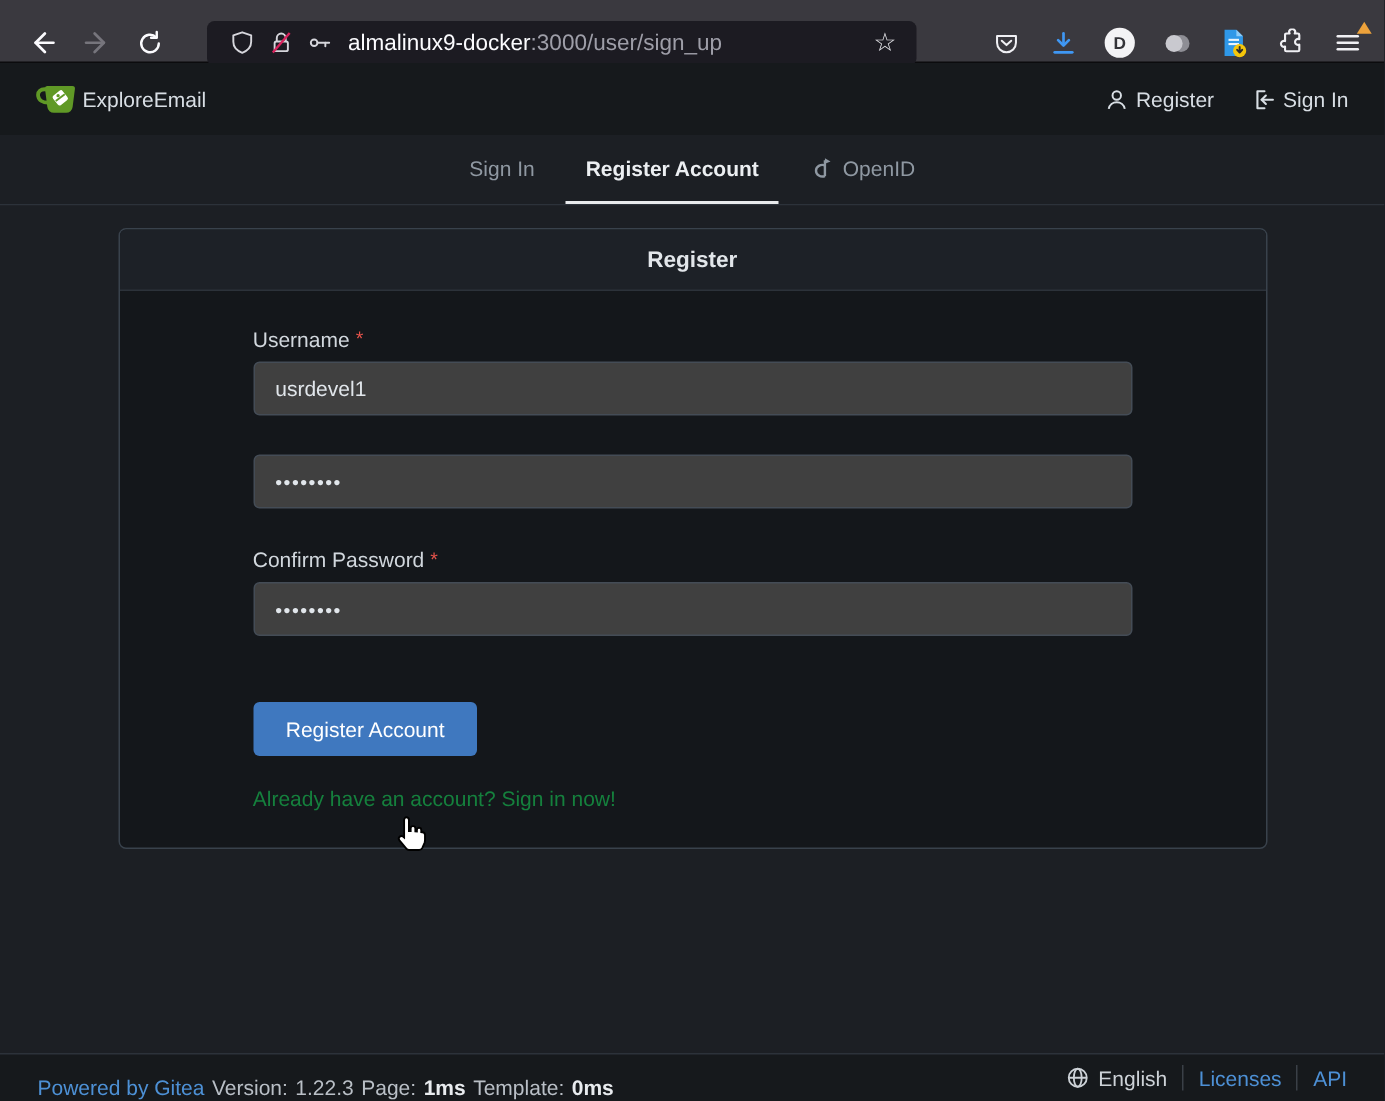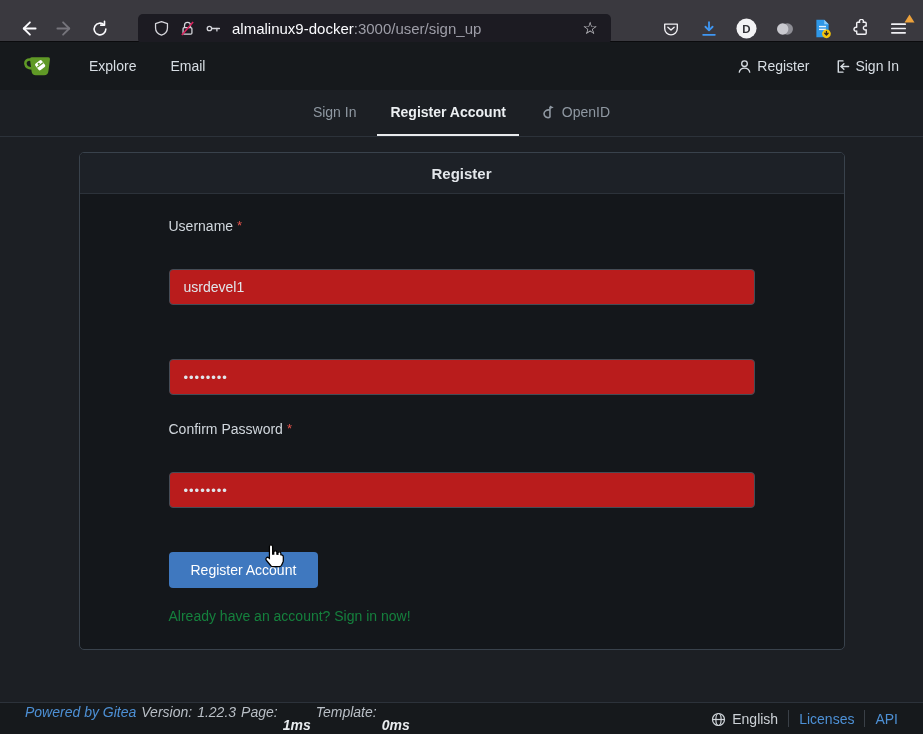--- a/index.html
+++ b/index.html
@@ -43,21 +43,21 @@
   
   .navbar {
     height: 48px; flex: 0 0 48px;
     background: #16191c;
     display: flex; align-items: center;
     padding: 0 24px;
   }
   .nav-logo { width: 31px; height: 31px; display: flex; align-items: center; justify-content: center; }
   .nav-link {
     color: #d8dee4; font-size: 14px; font-weight: 500;
-    margin-left: 34px; cursor: pointer; display: flex; align-items: center; gap: 5px;
+    cursor: pointer; display: flex; align-items: center; gap: 5px;
   }
   .nav-right { margin-left: auto; display: flex; align-items: center; gap: 26px; }
   .nav-right .nav-link { margin-left: 0; }
   .nav-link svg { flex: 0 0 auto; }
 
   
   .tabbar {
     height: 47px; flex: 0 0 47px;
     background: #1c1f24;
     border-bottom: 1px solid #2c323a;
@@ -87,28 +87,27 @@
     border-bottom: 1px solid #2c323a;
     display: flex; align-items: center; justify-content: center;
     color: #e2e6ea; font-size: 15px; font-weight: 600;
   }
   .box-body { padding: 24px 89px 15px; }
   .field { margin-bottom: 26px; }
   .field-label { font-size: 14px; font-weight: 500; color: #d1d7dd; display: block; margin-bottom: 7px; }
   .req { color: #e5534b; margin-left: 4px; font-size: 13px; vertical-align: top; }
   .field input {
     width: 100%; height: 36px;
-    background: #b91c1c;
+    background: #404040;
     border: 1px solid #444c56;
     border-radius: 4px;
     color: #e1e6eb; font-size: 14px;
     padding: 0 14px;
     font-family: "Liberation Sans", sans-serif;
     outline: none;
-    margin-top: 28px;
   }
   .field input.pw { letter-spacing: 1px; font-size: 13px; }
   .submit-btn {
     margin-top: 18px;
     height: 36px; padding: 0 22px;
     background: #3f78bf; color: #ffffff;
     border: none; border-radius: 4px;
     font-size: 14px; font-weight: 500;
     font-family: "Liberation Sans", sans-serif;
     cursor: pointer; display: inline-flex; align-items: center;
@@ -117,25 +116,25 @@
 
   
   .footer {
     flex: 0 0 32px; height: 32px;
     background: #16191c;
     border-top: 1px solid #2c323a;
     display: flex; align-items: center;
     padding: 0 25px;
     font-size: 14px; color: #b9bfc6;
   }
-  .f-left { display: flex; align-items: flex-start; gap: 5px; white-space: nowrap; font-style: italic; }
+  .f-left { display: flex; align-items: flex-end; gap: 5px; white-space: nowrap; }
   .f-right { margin-left: auto; display: flex; align-items: center; white-space: nowrap; }
   .f-link { color: #4d90d5; cursor: pointer; }
   .f-bold { color: #e8ebee; font-weight: 700; margin-top: 13px; }
-  .f-lang { color: #cdd2d7; display: flex; align-items: flex-end; gap: 6px; cursor: pointer; }
+  .f-lang { color: #cdd2d7; display: flex; align-items: flex-start; gap: 6px; cursor: pointer; }
   .f-sep { width: 1px; height: 17px; background: #3a4047; margin: 0 10px; }
 
   
   .cursor { position: absolute; left: 262px; top: 543px; z-index: 50; pointer-events: none; }
 </style>
 </head>
 <body>
 
 <div class="screen">
 

